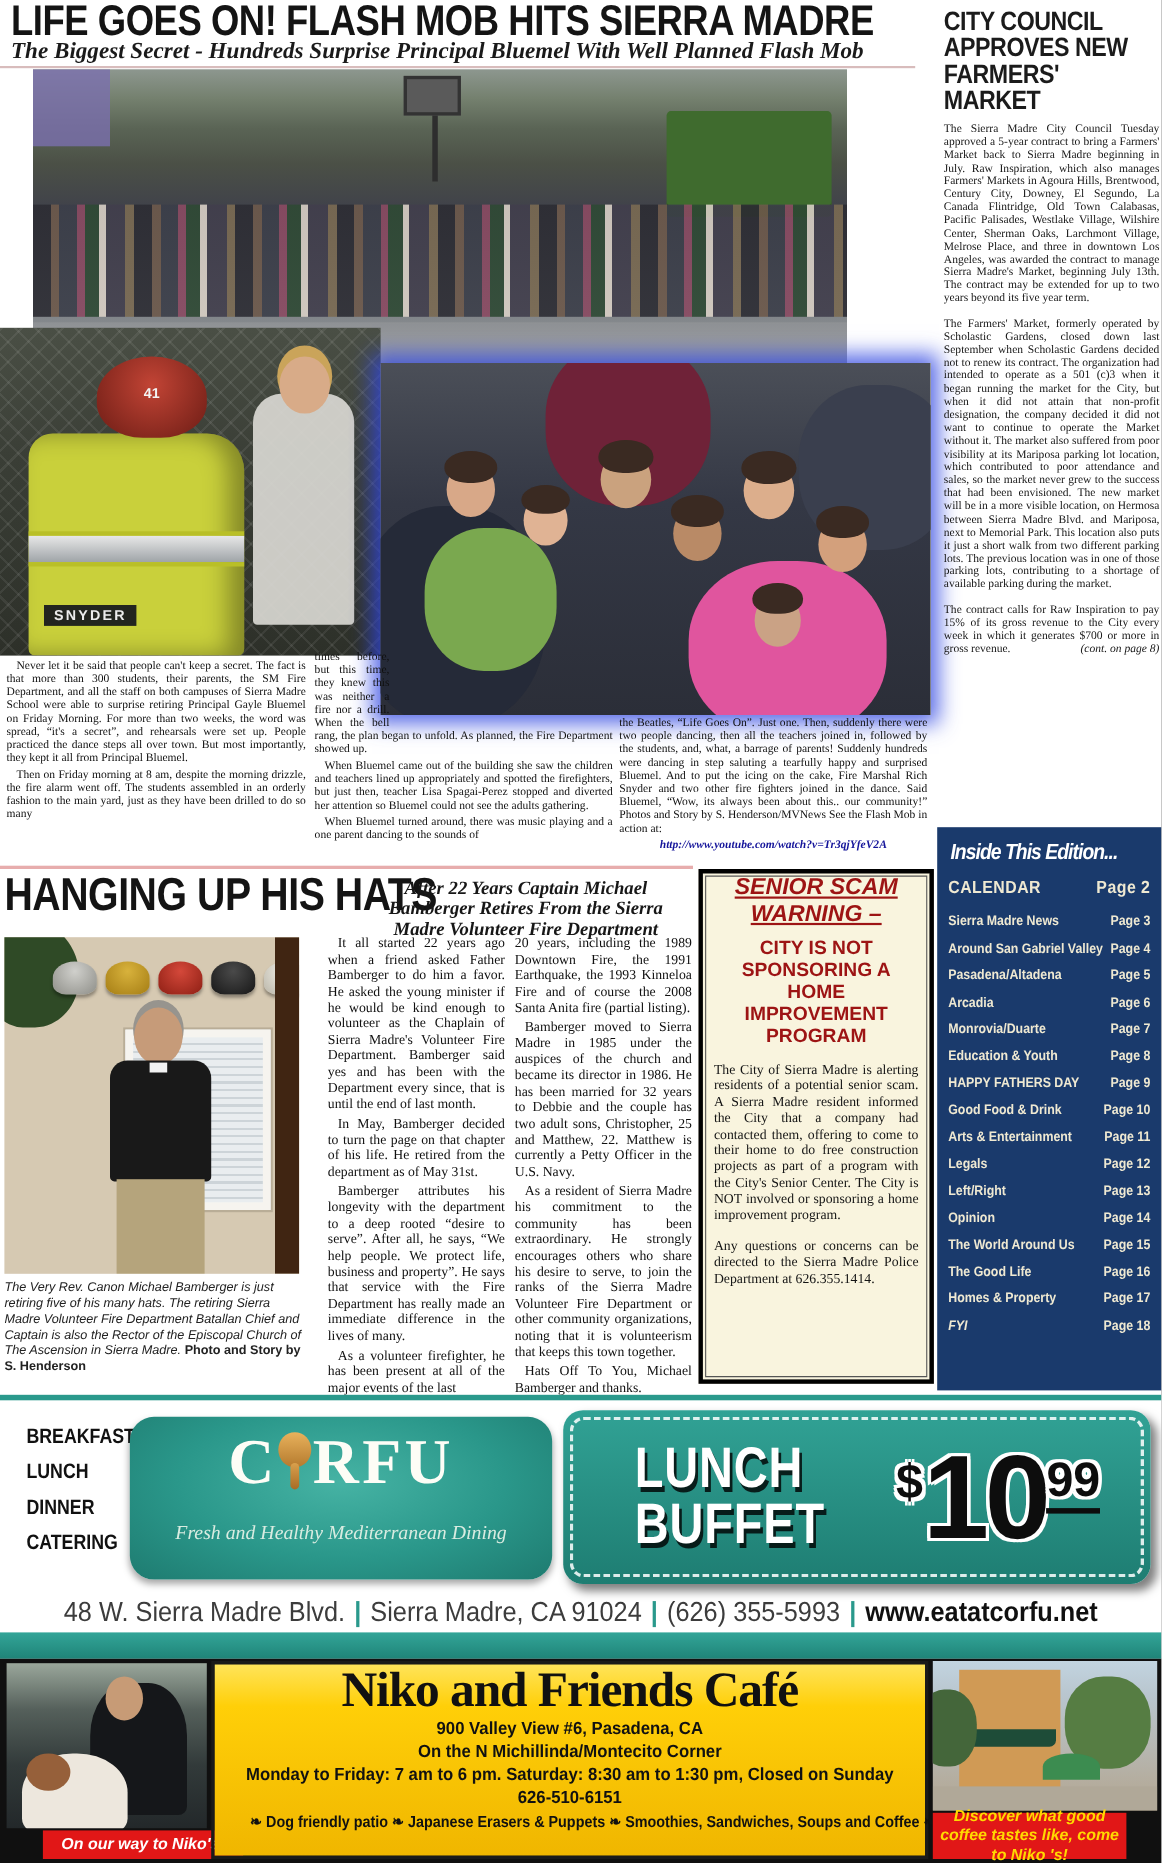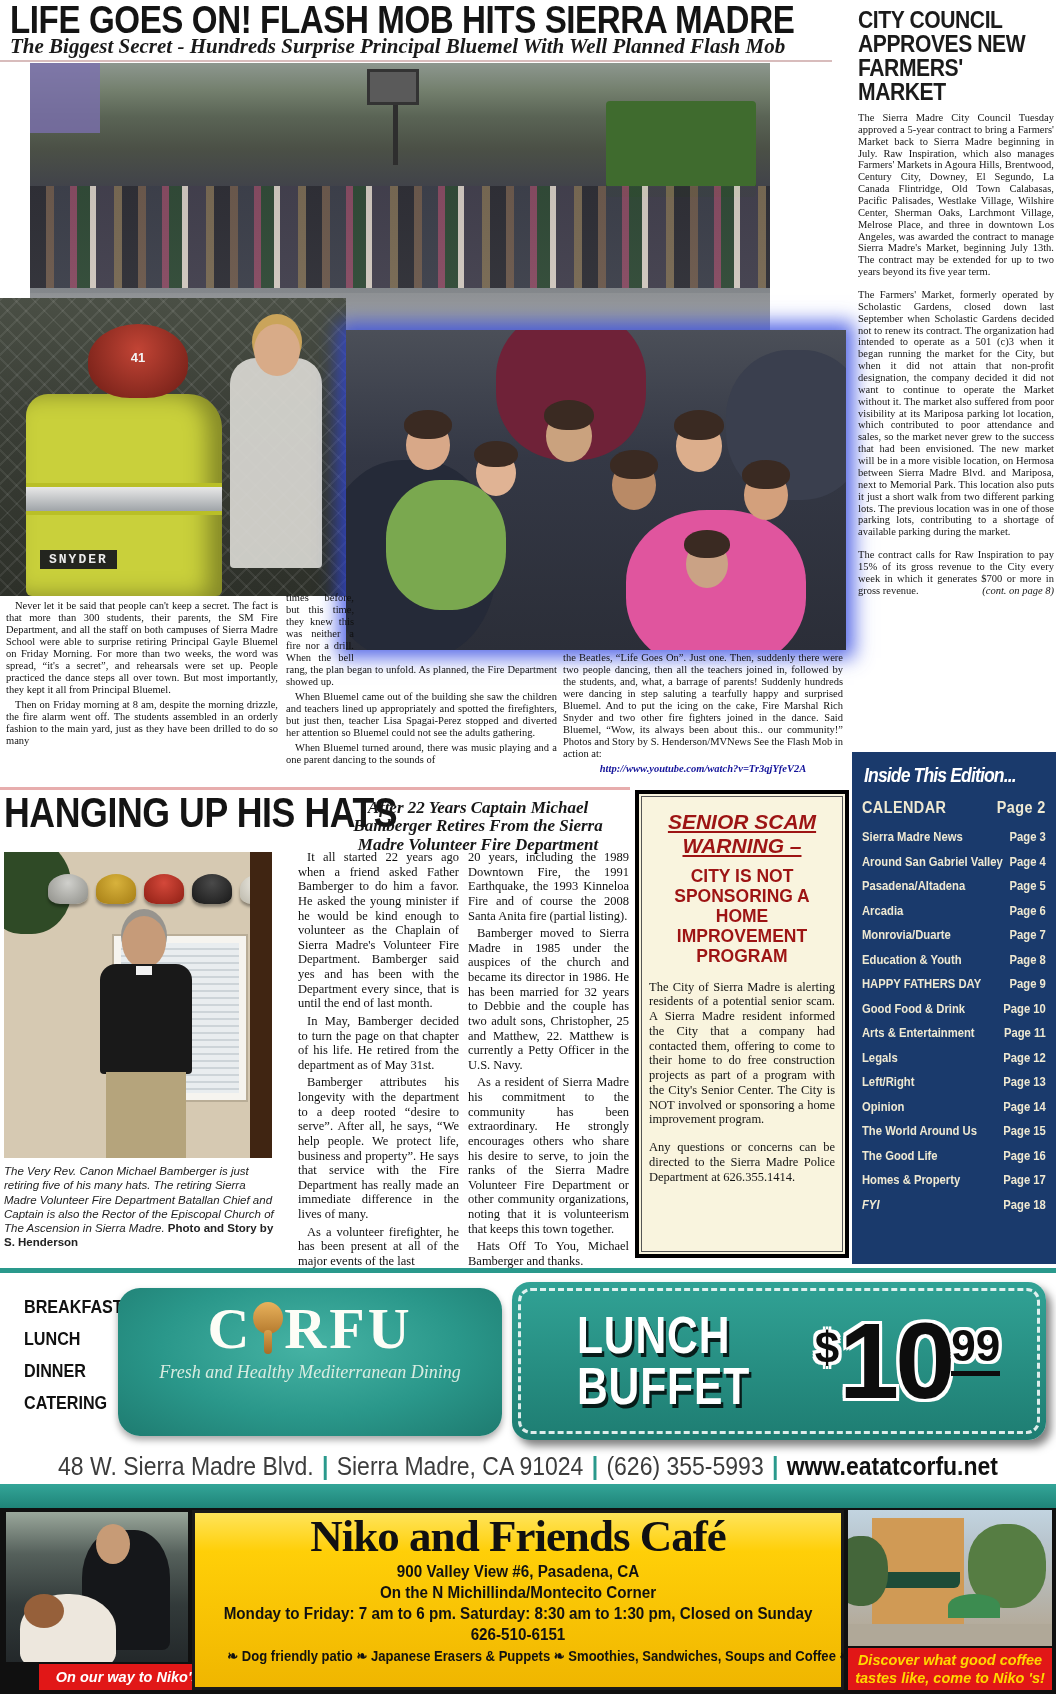--- a/index.html
+++ b/index.html
@@ -49,21 +49,21 @@
               border-radius:22px 34px 6px 6px; box-shadow:inset -14px 0 22px rgba(0,0,0,.35); }
   .ff-stripe{ position:absolute; left:0; right:0; top:44%; height:24px;
               background:linear-gradient(180deg,#e8e8e8,#9fa4a8); border-top:4px solid #b9bf27;
               border-bottom:4px solid #b9bf27; }
   .ff-helmet{ position:absolute; left:88px; top:26px; width:100px; height:74px;
               background:radial-gradient(circle at 50% 35%,#c24435,#7d241b 80%);
               border-radius:50% 50% 42% 42%; }
   .ff-helmet span { position:absolute; left:50%; top:26px; transform:translateX(-50%);
               color:#f3f3f3; font-family:"Liberation Sans",sans-serif; font-weight:bold; font-size:13px;text-align:right; }
   .ff-snyder{ position:absolute; left:40px; top:252px; background:#23251f; color:#ececec;
-              font-family:Liberation Mono, monospace; font-weight:bold; font-size:13px;
+              font-family:Liberation Sans, sans-serif; font-weight:bold; font-size:13px;
               letter-spacing:2px; padding:2px 9px; }
 
   #photoC { left:346px; top:330px; width:500px; height:320px;
     background:linear-gradient(180deg,#4b4f58 0%,#343845 40%,#2b2e38 100%);
     box-shadow:0 0 18px 8px rgba(48,70,225,.8); }
   .pc-blob { position:absolute; border-radius:45%; }
   .face { position:absolute; border-radius:50%; background:#d8a888; }
   .face::before { content:""; position:absolute; left:-4%; right:-4%; top:-20%; height:58%;
                   border-radius:50% 50% 45% 45%; background:#3a2a22; }
 
@@ -121,21 +121,21 @@
   #hats-caption { position:absolute; left:4px; top:1164px; width:276px;
     font-family:"Liberation Sans",sans-serif; font-style:italic; font-size:11.5px;
     line-height:1.24; color:#222; }
   .cap-credit { font-style:normal; font-weight:bold; }
   .hats-col { position:absolute; font-size:12.5px; line-height:1.17; color:#101010; }
   #hats-col1 { left:298px; top:850px; width:161px; }
   #hats-col2 { left:468px; top:850px; width:161px; }
 
   
   #scam-box { position:absolute; left:635px; top:790px; width:214px; height:468px;
-    background:#f9f4de; border:4px solid #000; box-sizing:border-box; padding:16px 10px;
+    background:#f9f4de; border:4px solid #000; box-sizing:border-box; padding:1px 10px;
     box-shadow:inset 0 0 0 2px #f9f4de, inset 0 0 0 3px #555; }
   #scam-title { text-align:center; color:#9d1414; font-family:"Liberation Sans",sans-serif;
     font-weight:bold; font-style:italic; font-size:21px; line-height:1.12;
     text-decoration:underline; }
   #scam-sub { text-align:center; color:#9d1414; font-family:"Liberation Sans",sans-serif;
     font-weight:bold; font-size:17.5px; line-height:1.14; margin-top:10px; }
   #scam-box p { font-size:12.5px; line-height:1.18; text-align:justify; margin:13px 0 0; color:#141414; }
 
   
   #corfu { position:absolute; left:0; top:1268px; width:1056px; height:240px; background:#fff; }
@@ -147,21 +147,21 @@
     border-radius:22px; text-align:center;
     background:radial-gradient(ellipse at 50% 40%,#46b3a4 0%,#2a978a 55%,#1e7b70 100%);
     box-shadow:0 4px 7px rgba(0,0,0,.35); }
   .corfu-logo { margin-top:12px; font-size:58px; line-height:1; color:#fdfdf6;
     font-family:"Liberation Serif",serif; font-weight:bold; letter-spacing:3px; }
   .spoon { display:inline-block; position:relative; width:32px; height:50px; vertical-align:-4px; }
   .spoon::before { content:""; position:absolute; left:1px; top:0; width:30px; height:32px;
     border-radius:50%; background:linear-gradient(180deg,#e8b25c,#b57a2e); }
   .spoon::after { content:""; position:absolute; left:12px; top:28px; width:8px; height:24px;
     border-radius:4px; background:linear-gradient(180deg,#d9a04c,#a86c26); }
-  .corfu-tagline { margin-top:4px; font-style:italic; font-size:18px; color:#d9ece1;
+  .corfu-tagline { margin-top:25px; font-style:italic; font-size:18px; color:#d9ece1;
     font-family:"Liberation Serif",serif; }
   #corfu-buffet { position:absolute; left:512px; top:14px; width:534px; height:158px;
     border-radius:18px; background:linear-gradient(180deg,#31a295,#1e7d72);
     box-shadow:5px 6px 9px rgba(0,0,0,.5); }
   #corfu-buffet::after { content:""; position:absolute; inset:6px; border:3px dashed rgba(255,255,255,.85);
     border-radius:13px; pointer-events:none; }
   .buffet-wrap { position:absolute; inset:0; display:flex; align-items:center;
     justify-content:space-evenly; }
   .buffet-text { font-family:"Liberation Sans",sans-serif; font-weight:bold; font-size:52px;
     color:#fff; line-height:.98; letter-spacing:1px; transform:scaleX(0.82);
@@ -210,21 +210,21 @@
   .nr-build { position:absolute; left:24px; top:8px; width:92px; height:112px; background:#d09a55; }
   .nr-awn { position:absolute; left:28px; top:62px; width:84px; height:16px; background:#1e4c38;
     border-radius:0 0 6px 6px; }
   .nr-tree1 { position:absolute; right:6px; top:14px; width:78px; height:84px; background:#567d43;
     border-radius:45%; }
   .nr-tree2 { position:absolute; left:-14px; top:26px; width:54px; height:70px; background:#44663a;
     border-radius:45%; }
   .nr-umb { position:absolute; right:52px; top:84px; width:52px; height:24px; background:#3c8c50;
     border-radius:50% 50% 0 0; }
   .nr-ground { position:absolute; left:0; bottom:0; width:100%; height:22px; background:#b0a898; }
-  #niko-banner-right { position:absolute; left:848px; top:140px; width:204px; height:42px;
+  #niko-banner-right { position:absolute; left:848px; top:140px; width:176px; height:42px;
     background:#e11717; color:#ffd900; font-family:"Liberation Sans",sans-serif; font-weight:bold;
     font-style:italic; font-size:14.5px; line-height:1.25; display:flex; align-items:center;
     justify-content:center; text-align:center; }
 </style>
 </head>
 <body>
 
 <div id="page">
 
   <div id="fm-headline" class="cond">LIFE GOES ON!  FLASH MOB HITS SIERRA MADRE</div>

